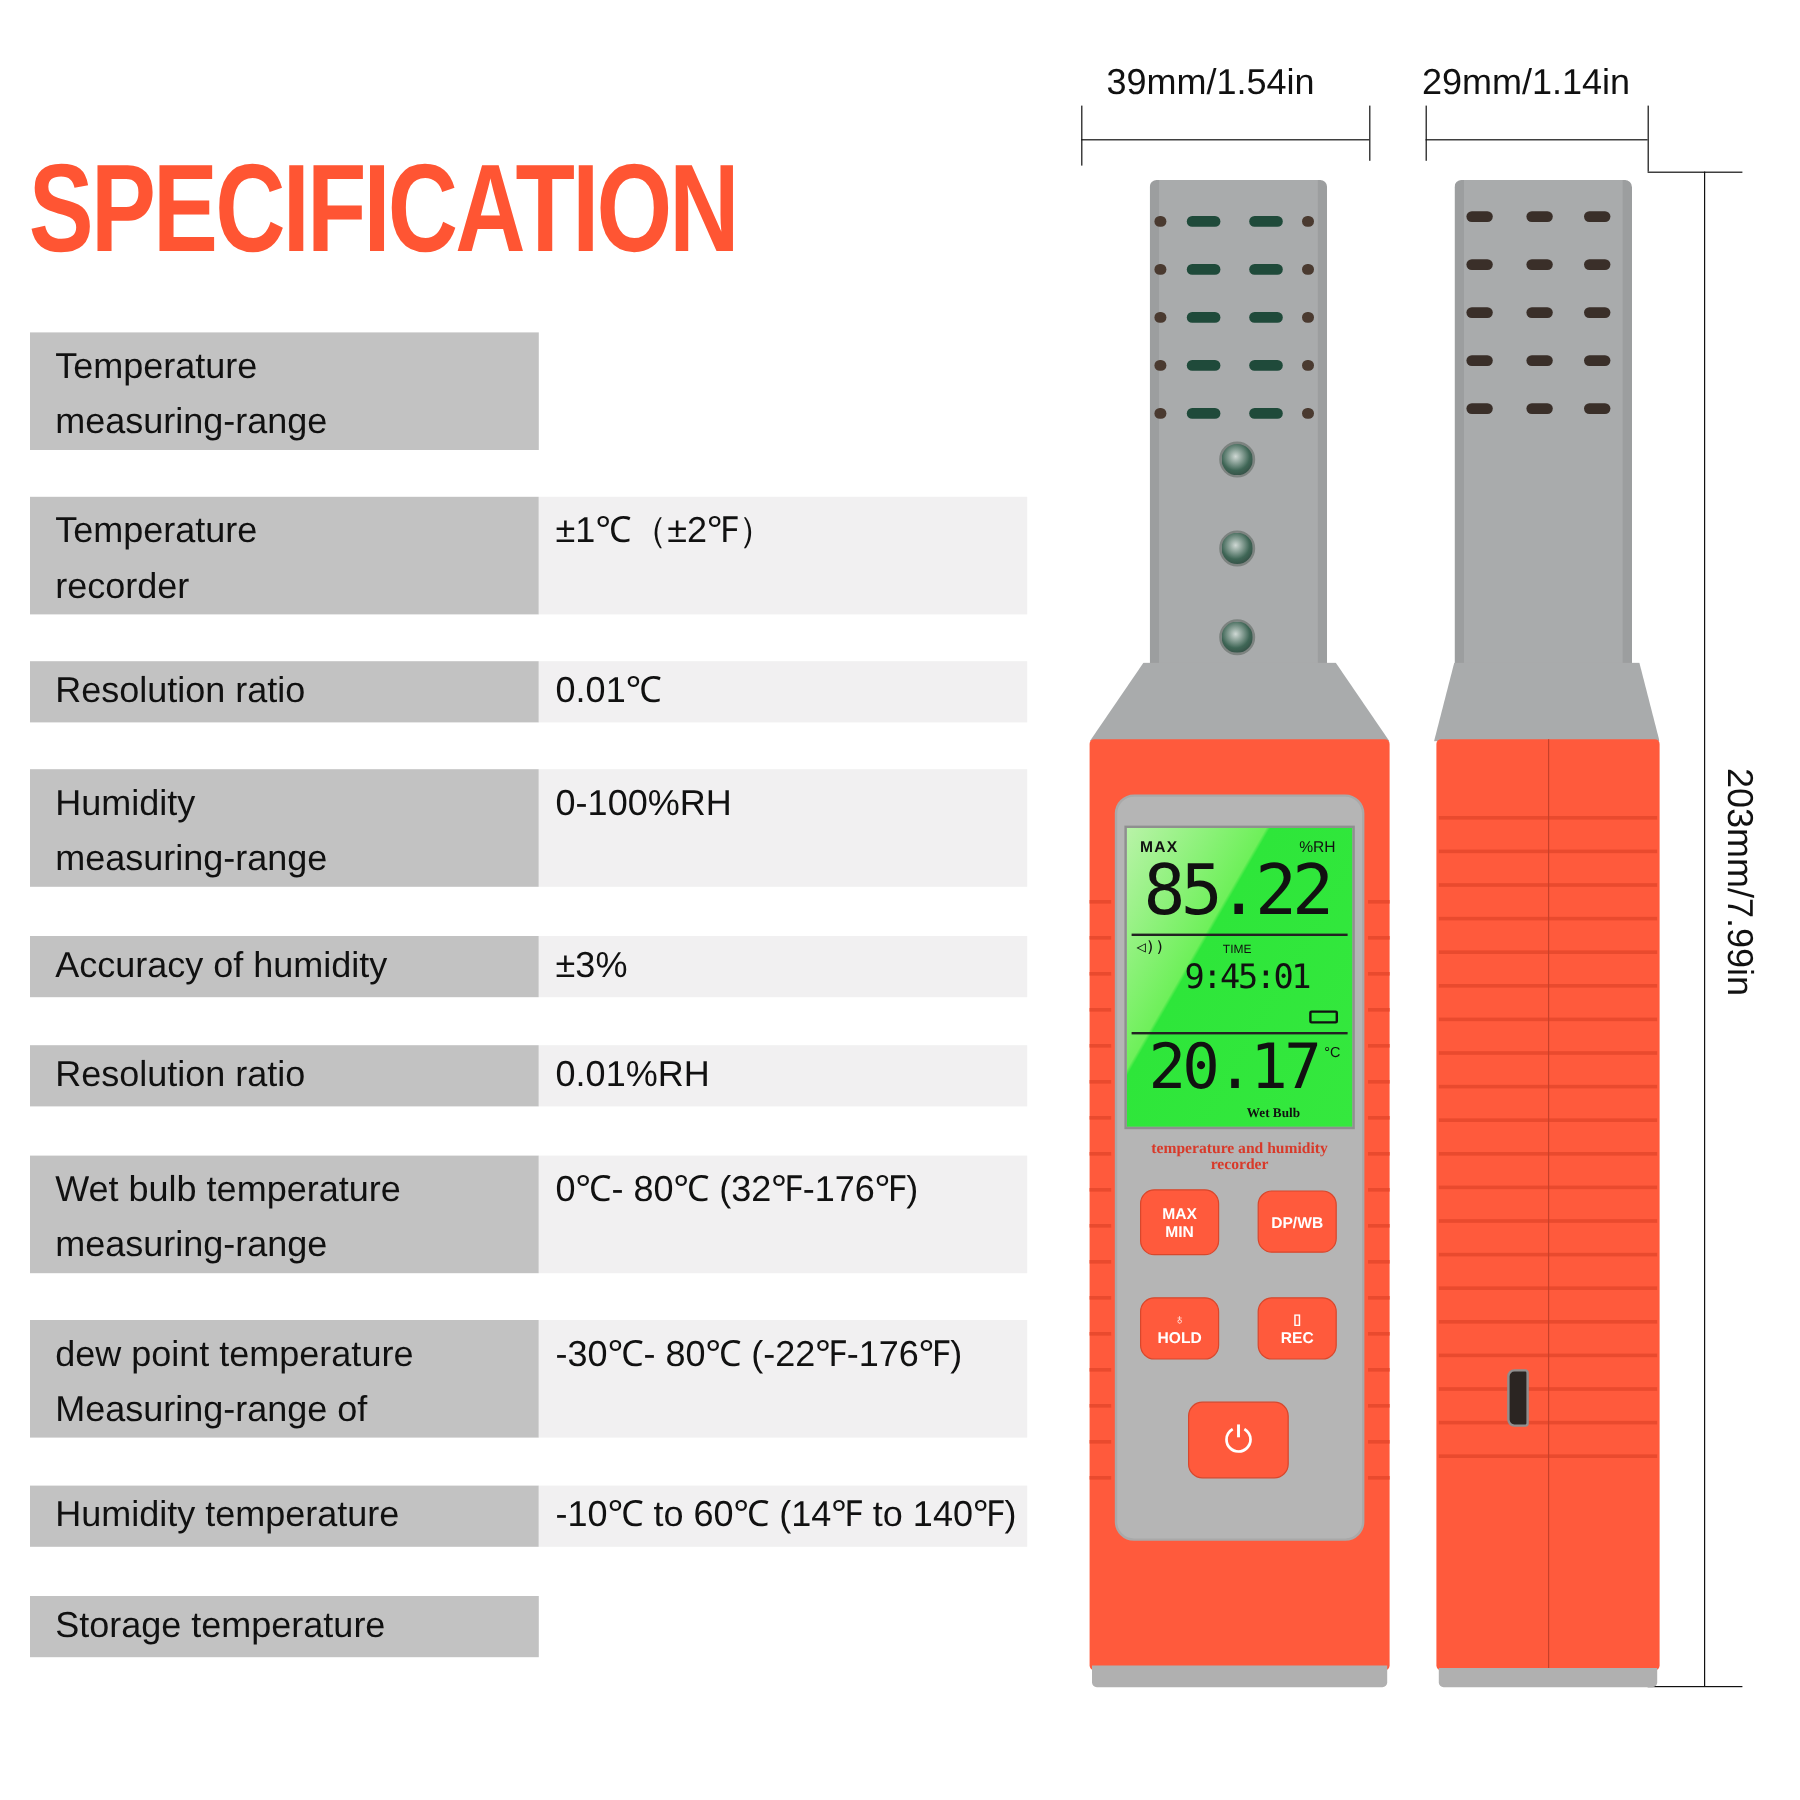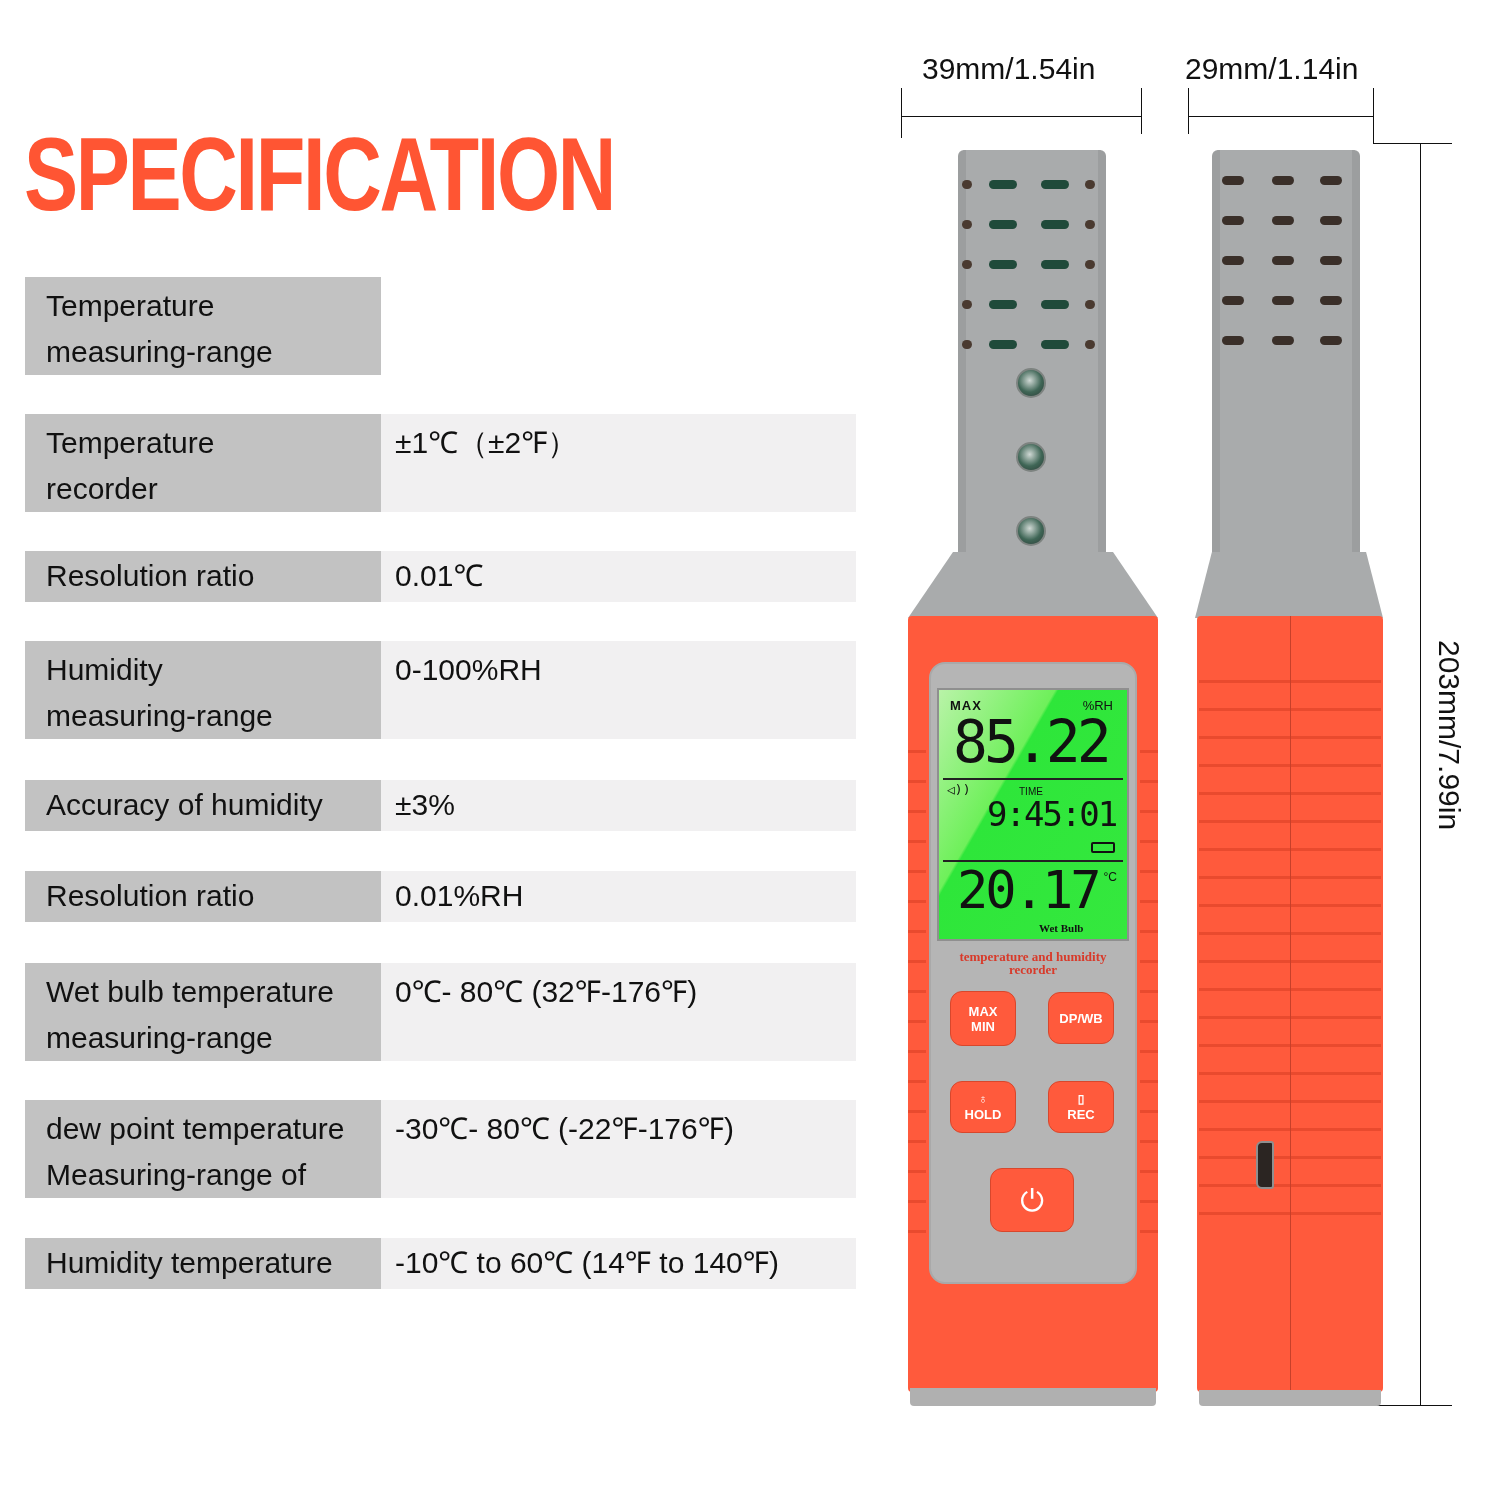--- a/index.html
+++ b/index.html
@@ -12,21 +12,21 @@
     font-size: 104px; letter-spacing: -3px; color: #ff5533;
     transform: scaleX(0.78); transform-origin: left top;
     line-height: 1;
   }
 
   .spec-row {
     position: absolute; left: 25px; width: 831px;
     display: flex;
   }
   .spec-label {
-    width: 356px; background: #c2c2c2;
+    width: 424px; background: #c2c2c2;
     padding: 6px 0 0 21px; font-size: 30px; line-height: 46px; color: #111;
   }
   .spec-value {
     flex: 1; background: #f1f0f1;
     padding: 6px 0 0 14px; font-size: 30px; line-height: 46px; color: #111;
   }
   .spec-row.single .spec-label, .spec-row.single .spec-value { padding-top: 2px; }
 
   
   .dim-text { position: absolute; font-size: 30px; color: #111; }
@@ -148,20 +148,23 @@
       </div>
       <div class="spec-value">-30℃- 80℃ (-22℉-176℉)</div>
     </div>
     <div class="spec-row single" style="top: 1238px; height: 51px;">
       <div class="spec-label">
         <div>Humidity temperature</div>
       </div>
       <div class="spec-value">-10℃ to 60℃ (14℉ to 140℉)</div>
     </div>
     <div class="spec-row single" style="top: 1330px; height: 51px;">
+      <div class="spec-label">
+        <div>Storage temperature</div>
+      </div>
     </div>
   </div>
 
 <div class="dim-text" style="left:922px; top:52px;">39mm/1.54in</div>
 <div class="vline" style="left:901px; top:88px; height:50px;"></div>
 <div class="vline" style="left:1141px; top:88px; height:46px;"></div>
 <div class="hline" style="left:901px; top:116px; width:240px;"></div>
 
 <div class="dim-text" style="left:1185px; top:52px;">29mm/1.14in</div>
 <div class="vline" style="left:1188px; top:88px; height:46px;"></div>
@@ -242,21 +245,21 @@
 
   <div class="panel" style="left:929px; top:662px; width:208px; height:622px;"></div>
 
   <div class="lcd" style="left:937px; top:688px; width:192px; height:253px;">
     <div class="lcd-text" style="left:11px; top:8px; font-size:13px; font-weight:700; font-family:'Liberation Sans', sans-serif; letter-spacing:1px;">MAX</div>
     <div class="lcd-text" style="right:14px; top:8px; font-size:13px; font-family:'Liberation Sans', sans-serif;">%RH</div>
     <div class="lcd-text" style="left:14px; top:20px; font-size:58px; letter-spacing:-4px; line-height:64px;">85.22</div>
     <div class="lcd-line" style="left:4px; top:88px; width:180px;"></div>
     <div class="lcd-text" style="left:8px; top:92px; font-size:13px;">◁))</div>
     <div class="lcd-text" style="left:80px; top:96px; font-size:10px; font-family:'Liberation Sans', sans-serif;">TIME</div>
-    <div class="lcd-text" style="left:48px; top:104px; font-size:34px; letter-spacing:-2px; line-height:40px;">9:45:01</div>
+    <div class="lcd-text" style="left:48px; top:104px; font-size:28px; letter-spacing:-2px; line-height:40px;">9:45:01</div>
     <div class="lcd-text" style="right:12px; top:152px; width:24px; height:11px; border:2px solid #111; border-radius:2px;"></div>
     <div class="lcd-line" style="left:4px; top:170px; width:180px;"></div>
     <div class="lcd-text" style="left:18px; top:172px; font-size:52px; letter-spacing:-3px; line-height:56px;">20.17</div>
     <div class="lcd-text" style="right:10px; top:180px; font-size:12px; font-family:'Liberation Sans', sans-serif;">°C</div>
     <div class="lcd-text" style="left:100px; top:232px; font-size:11px; font-weight:700; font-family:Liberation Serif, serif;">Wet Bulb</div>
   </div>
 
   <div class="device-label" style="left:933px; top:950px; width:200px;">
     <div>temperature and humidity</div>
     <div>recorder</div>

